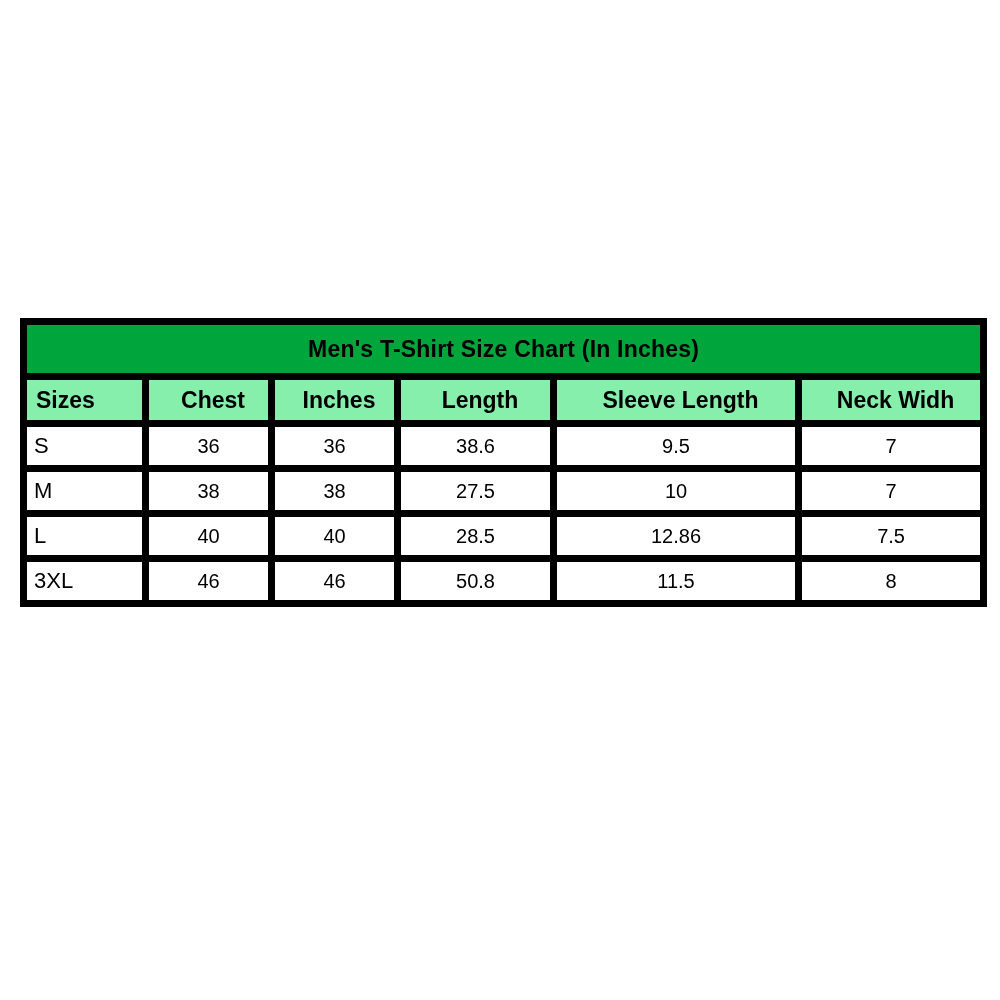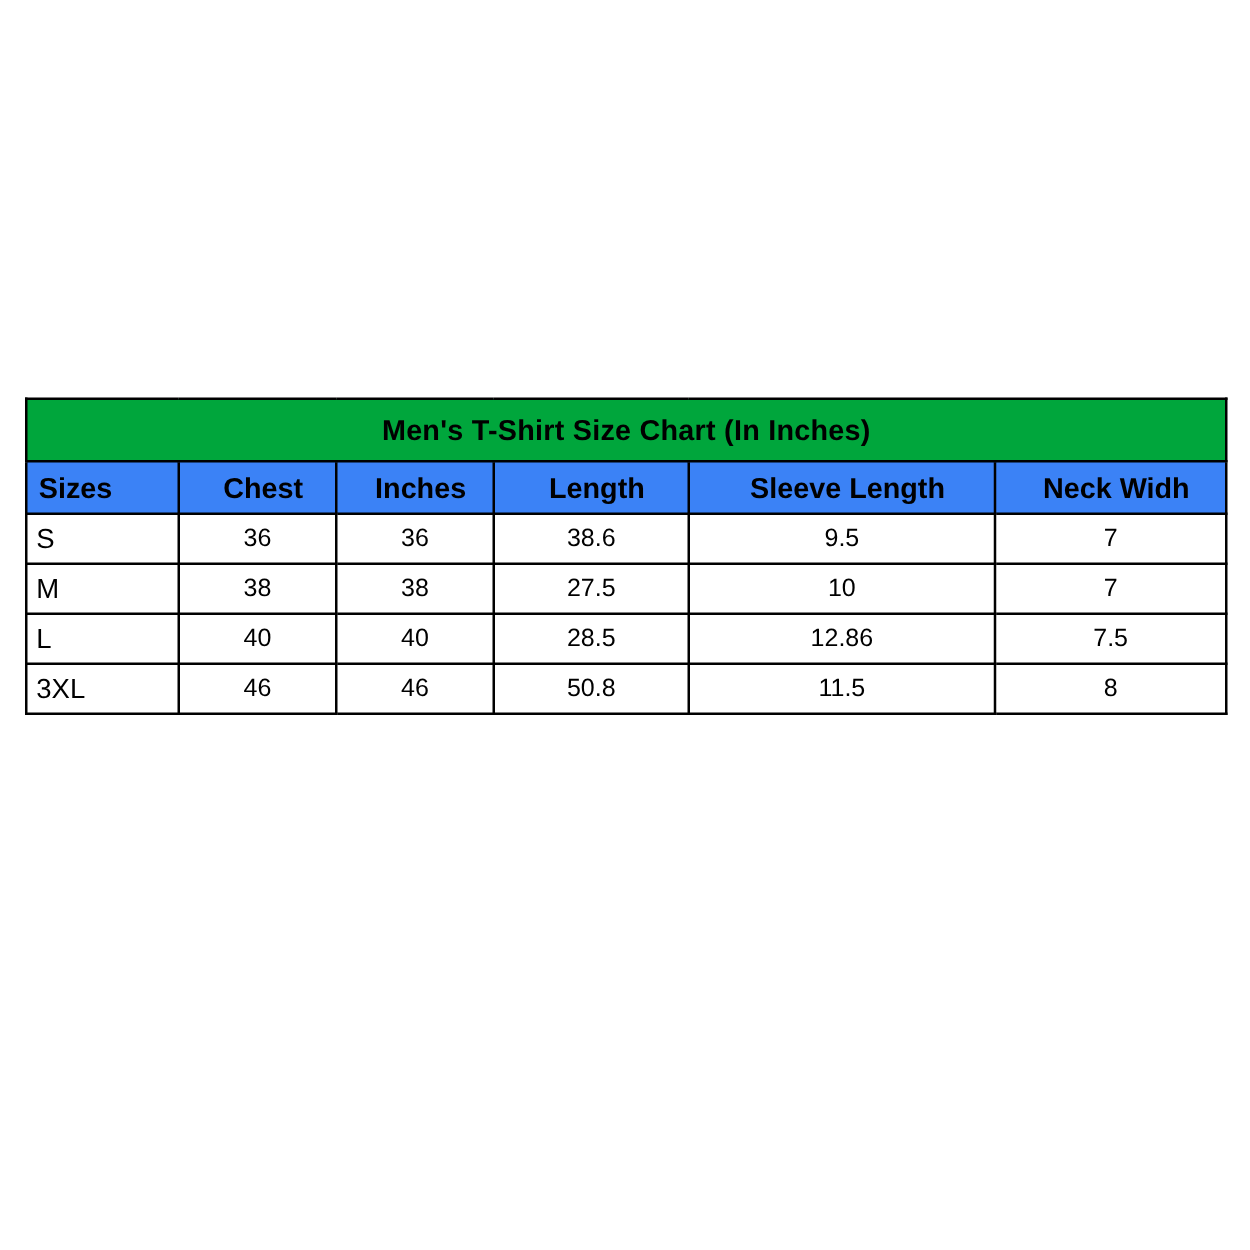--- a/index.html
+++ b/index.html
@@ -21,36 +21,36 @@
     width: 960px;
   }
   table.size-chart {
     border-collapse: collapse;
     table-layout: fixed;
     width: 960px;
     background: #ffffff;
   }
   table.size-chart td,
   table.size-chart th {
-    border: 2px solid #000000;
+    border: 7px solid #000000;
     padding: 0;
     margin: 0;
   }
   .title-cell {
     background: #00a63c;
     color: #000000;
     font-size: 23px;
     font-weight: bold;
     text-align: center;
     height: 48px;
     line-height: 48px;
     letter-spacing: 0.2px;
   }
   .hdr {
-    background: #3b82f6;
+    background: #86efac;
     color: #000000;
     font-size: 23px;
     font-weight: bold;
     height: 40px;
     line-height: 40px;
     text-align: left;
     padding-left: 9px !important;
   }
   .hdr.center-hdr {
     text-align: center;

